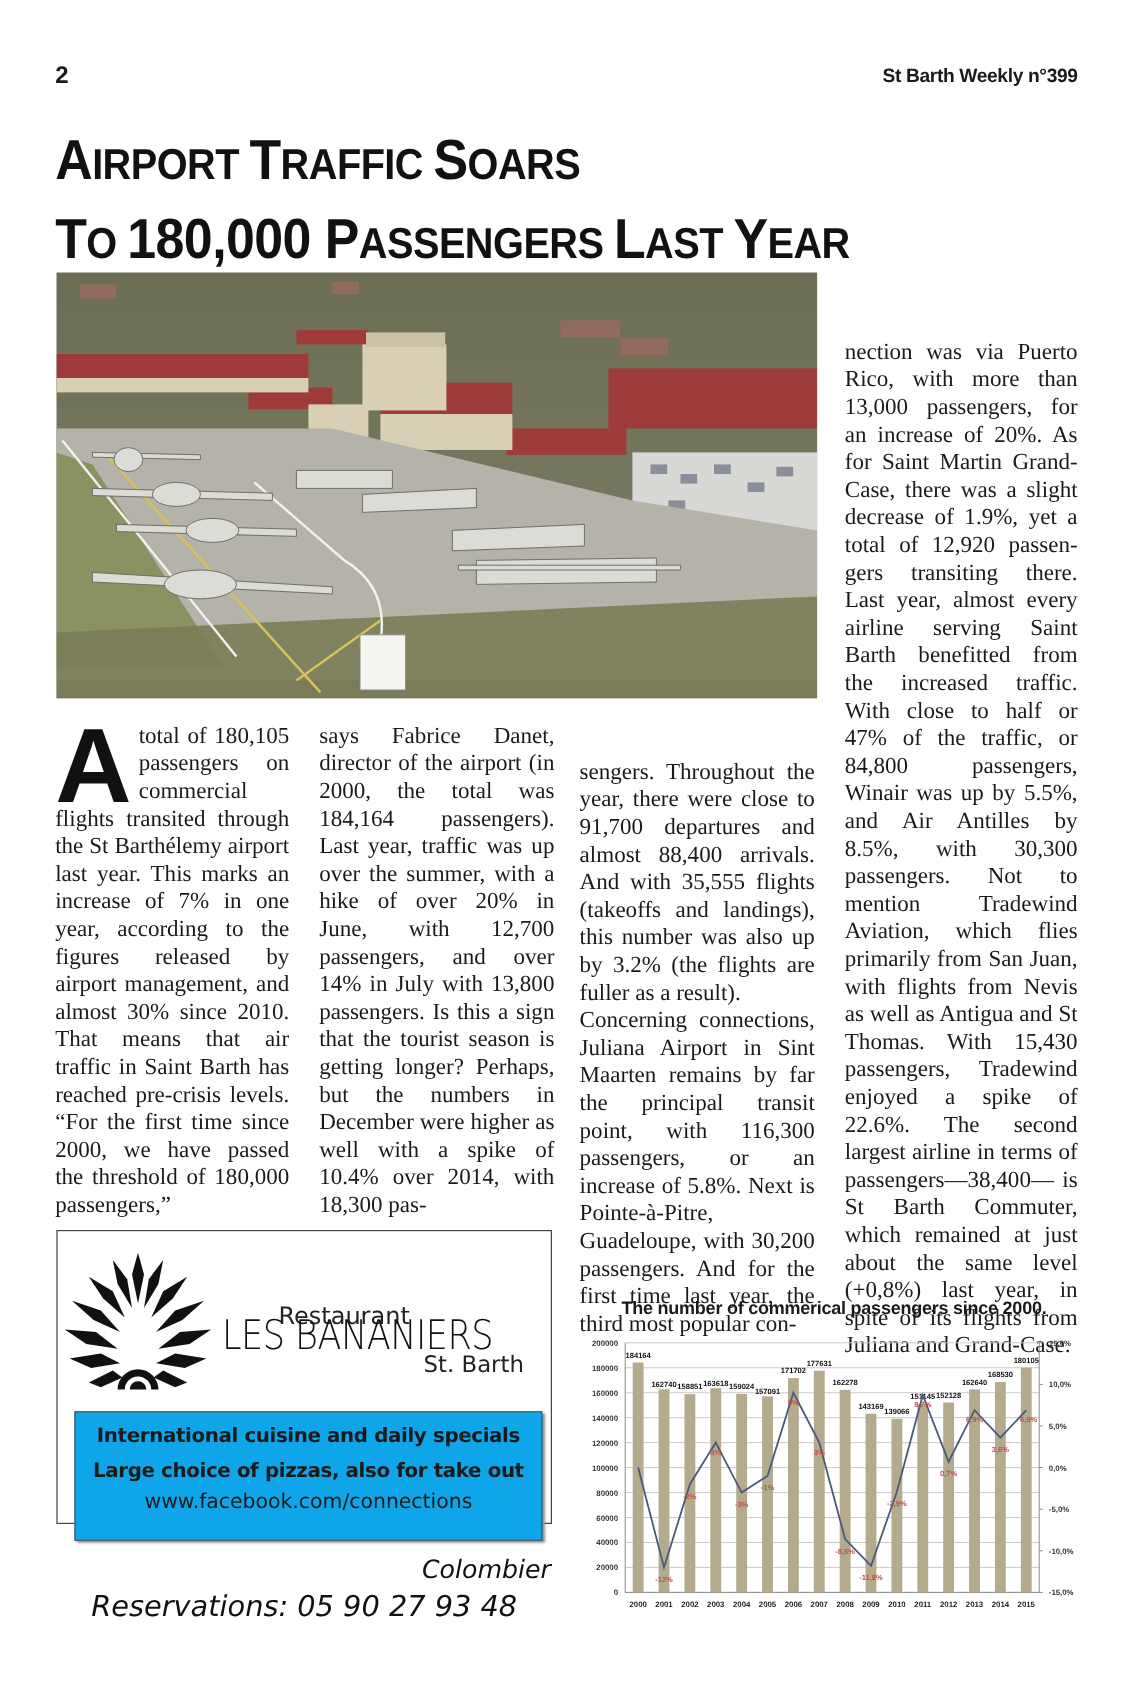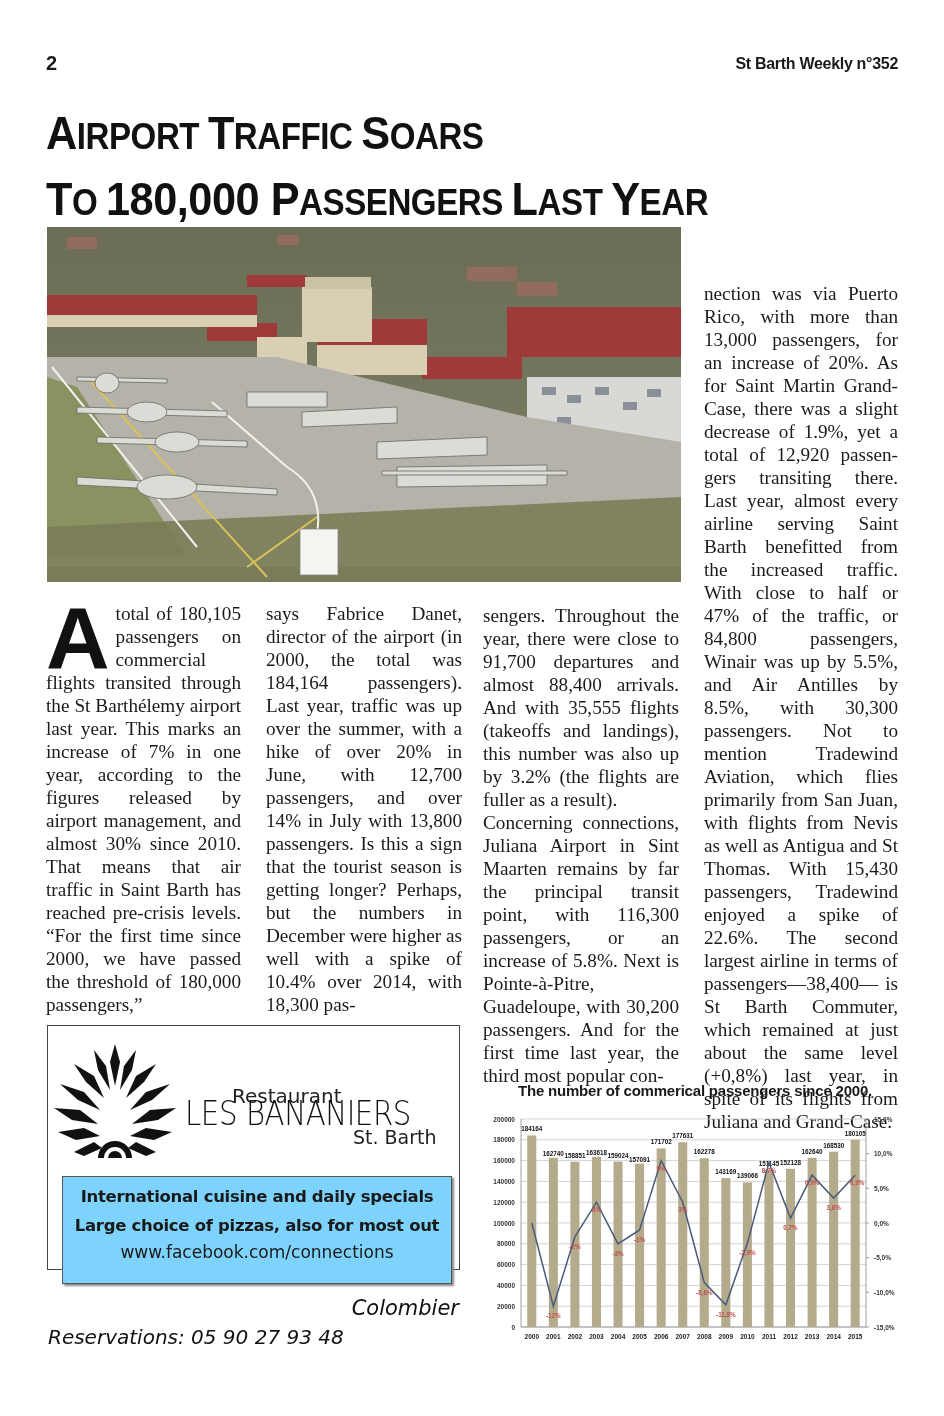--- a/index.html
+++ b/index.html
@@ -7,42 +7,42 @@
   .page-num { position:absolute; left:46px; top:52px; font-family:"Liberation Sans", sans-serif; font-size:20px; font-weight:bold; }
   .pub-title { position:absolute; right:46px; top:55px; font-family:"Liberation Sans", sans-serif; font-size:16px; font-weight:bold; letter-spacing:-0.3px; }
   .headline { position:absolute; left:46px; top:102px; width:860px; font-family:"Liberation Sans", sans-serif; font-weight:bold; color:#111; line-height:62px; transform:scaleX(0.92); transform-origin:left top; }
   .headline .line { display:block; white-space:nowrap; font-size:36px; letter-spacing:-0.5px; }
   .headline .big { font-size:47px; }
   .photo { position:absolute; left:47px; top:227px; width:634px; height:355px; overflow:hidden; background:#a9a597; }
   .col { position:absolute; font-size:19.2px; line-height:23px; text-align:justify; hyphens:manual; }
   .col p { margin:0; }
   .c1 { left:46px; top:602px; width:195px; }
   .c2 { left:266px; top:602px; width:196px; }
-  .c3 { left:483px; top:604px; width:196px; }
+  .c3 { left:483px; top:632px; width:196px; }
   .c4 { left:704px; top:240px; width:194px;margin-top:42px; }
   .dropcap { float:left; font-family:"Liberation Sans", sans-serif; font-weight:bold; font-size:88px; line-height:66px; margin:3px 6px 0 0; color:#111; }
   .ad { position:absolute; left:47px; top:1025px; width:413px; height:245px; border:1.5px solid #444; box-sizing:border-box; background:#fff; }
   .ad-logo { position:absolute; left:6px; top:14px; width:122px; height:120px; }
   .ad-restaurant { position:absolute; left:184px; top:58px; font-family:"DejaVu Sans", sans-serif; font-size:20px; color:#222; }
   .ad-name { position:absolute; left:137px; top:67px; font-family:"DejaVu Sans", sans-serif; font-size:34px; letter-spacing:-0.5px; color:#111; transform:scaleX(0.86); transform-origin:left top; white-space:nowrap; font-weight:300; }
   .ad-location { position:absolute; left:305px; top:100px; font-family:"DejaVu Sans", sans-serif; font-size:19px; color:#222; }
-  .ad-box { position:absolute; left:14px; top:150px; width:390px; height:108px; background:#7dd3fc; border:1.5px solid #555; box-sizing:border-box; box-shadow:2px 2px 2px #888; text-align:center; font-family:"DejaVu Sans", sans-serif; }
+  .ad-box { position:absolute; left:14px; top:150px; width:390px; height:108px; background:#0ea5e9; border:1.5px solid #555; box-sizing:border-box; box-shadow:2px 2px 2px #888; text-align:center; font-family:"DejaVu Sans", sans-serif; }
   .ad-box .l1 { font-size:16.5px; font-weight:bold; margin-top:10px; letter-spacing:-0.3px; }
   .ad-box .l2 { font-size:16.5px; font-weight:bold; margin-top:10px; letter-spacing:-0.3px; }
   .ad-box .l3 { font-size:17px; margin-top:7px; }
   .ad-town { position:absolute; left:0; width:100%; top:270px; text-align:right; font-family:"DejaVu Sans", sans-serif; font-style:italic; font-size:21px; color:#111; }
-  .ad-resa { position:absolute; left:0; width:100%; top:299px; text-align:left; font-family:"DejaVu Sans", sans-serif; font-style:italic; font-size:20px; color:#111; }
+  .ad-resa { position:absolute; left:0; width:100%; top:299px; text-align:center; font-family:"DejaVu Sans", sans-serif; font-style:italic; font-size:24px; color:#111; }
   .chart-title { position:absolute; left:486px; top:1082px; width:418px; text-align:center; font-family:"Liberation Sans", sans-serif; font-weight:bold; font-size:15px; letter-spacing:-0.2px; }
   .chart { position:absolute; left:480px; top:1100px; width:430px; height:250px; }
 </style>
 </head>
 <body>
 
 <div class="page-num">2</div>
-<div class="pub-title">St Barth Weekly n°352</div>
+<div class="pub-title">St Barth Weekly n°399</div>
 
 <h1 class="headline" style="margin:0;">
   <span class="line" id="hl1"><span class="big">A</span><span>IRPORT </span><span class="big">T</span><span>RAFFIC </span><span class="big">S</span><span>OARS</span></span>
   <span class="line" id="hl2"><span class="big">T</span><span>O </span><span class="big">180,000 </span><span class="big">P</span><span>ASSENGERS </span><span class="big">L</span><span>AST </span><span class="big">Y</span><span>EAR</span></span>
 </h1>
 
 <div class="photo">
   <svg width="634" height="355" viewBox="0 0 634 355">
     <defs>
       <linearGradient id="sky" x1="0" y1="0" x2="0" y2="1">
@@ -149,21 +149,21 @@
       <path d="M102 112 L82 102 L74 108 L92 116 Z"></path>
       <path d="M44 118 A17 17 0 0 1 78 118 L72 118 A11 11 0 0 0 50 118 Z"></path>
       <path d="M54 118 A7 7 0 0 1 68 118 Z"></path>
     </g>
   </svg>
   <div class="ad-restaurant">Restaurant</div>
   <div class="ad-name">LES BANANIERS</div>
   <div class="ad-location">St. Barth</div>
   <div class="ad-box">
     <div class="l1">International cuisine and daily specials</div>
-    <div class="l2">Large choice of pizzas, also for most out</div>
+    <div class="l2">Large choice of pizzas, also for take out</div>
     <div class="l3">www.facebook.com/connections</div>
   </div>
   <div class="ad-town">Colombier</div>
   <div class="ad-resa">Reservations: 05 90 27 93 48</div>
 </div>
 
 <div class="chart-title">The number of commerical passengers since 2000.</div>
 <svg class="chart" id="chart" width="430" height="250" viewBox="0 0 430 250">
     <line x1="41" x2="386" y1="227" y2="227" stroke="#c8c8c8" stroke-width="0.8"></line>
     <text x="35" y="229.5" text-anchor="end" font-size="6.5" fill="#333" font-family="Liberation Sans, sans-serif" font-weight="bold">0</text>

